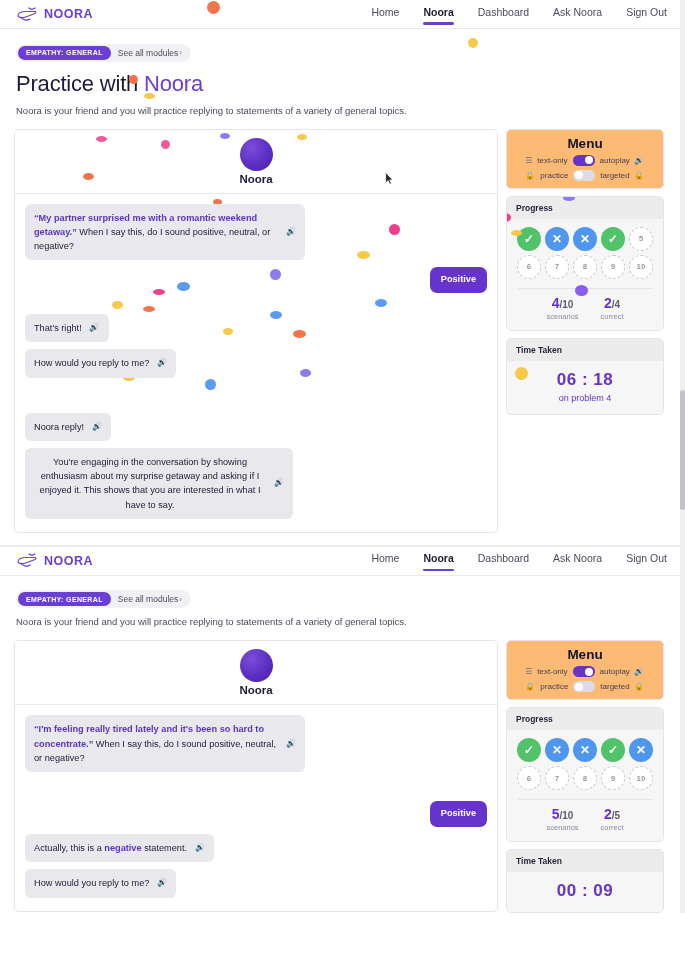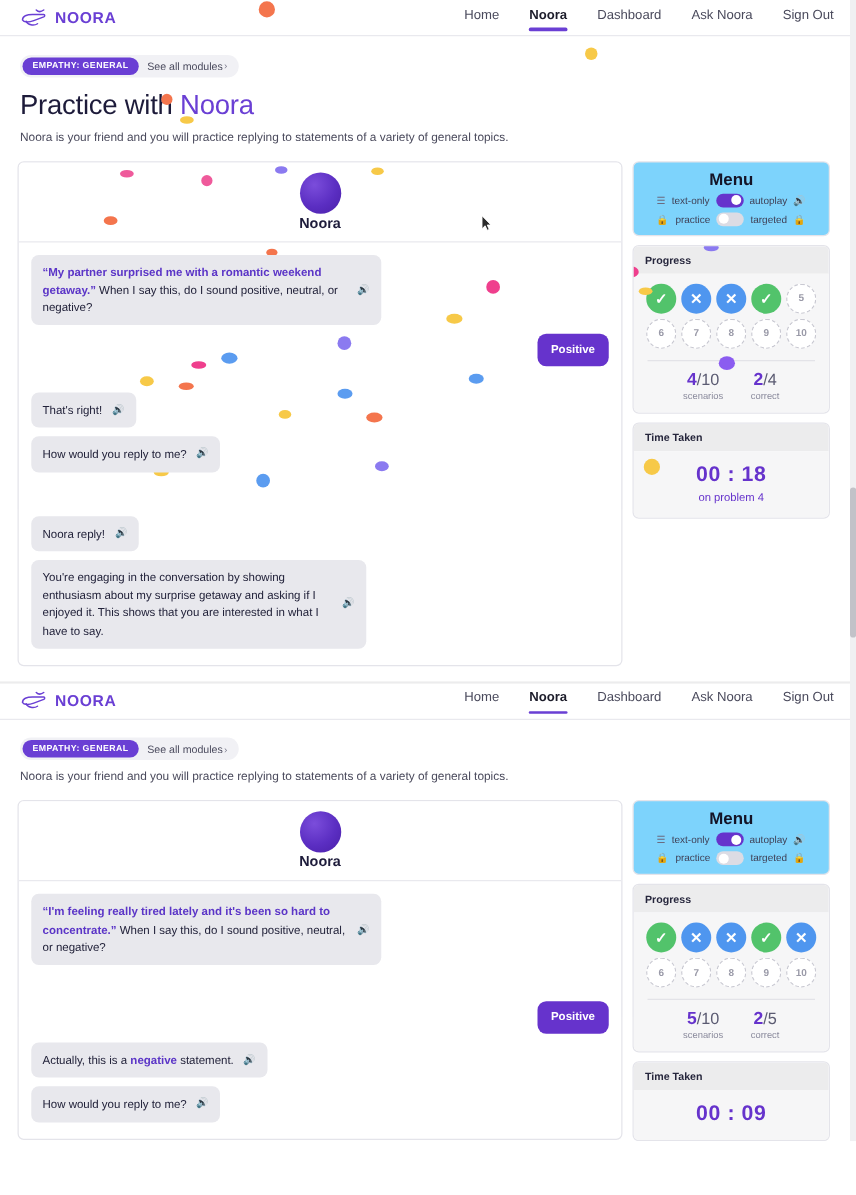--- a/index.html
+++ b/index.html
@@ -122,21 +122,21 @@
     max-width: 300px;
   }
   .speaker { font-size: 8px; color: #5c5c70; flex: 0 0 auto; }
 
   .spacer-14 { height: 14px; }
   .spacer-22 { height: 22px; }
 
   
   .menu-card { width: 158px; flex: 0 0 158px; }
   .menu-top {
-    background: #7dd3fc; border: 1px solid #e4e4ea; border-radius: 5px;
+    background: #fdba74; border: 1px solid #e4e4ea; border-radius: 5px;
     padding: 6px 8px 7px 8px; text-align: center;
   }
   .menu-title { font-size: 13.5px; font-weight: bold; color: #141427; }
   .menu-toggle-row {
     display: flex; align-items: center; justify-content: center; gap: 5px;
     margin-top: 4px; font-size: 8px; color: #3f3f55; white-space: nowrap;
   }
   .tgl {
     width: 22px; height: 11px; border-radius: 999px; position: relative;
     background: #dcdce4; flex: 0 0 auto;
@@ -168,21 +168,21 @@
     border: 1.4px dashed #c9c9d2; background: #fff;
     flex: 0 0 auto;
   }
   .pdot.ok { background: #52c36b; border: none; color: #fff; font-size: 12px; }
   .pdot.no { background: #4f96ef; border: none; color: #fff; font-size: 12px; }
 
   .score-div { height: 1px; background: #e3e3e8; margin: 9px 4px 7px 4px; }
   .score-row { display: flex; justify-content: center; gap: 22px; }
   .score-item { text-align: center; }
   .score-num { font-size: 14px; font-weight: bold; color: #6633cc; line-height: 1; }
-  .score-num .den { font-size: 13px; font-weight: normal; color: #5b5b72; }
+  .score-num .den { font-size: 10px; font-weight: bold; color: #5b5b72; }
   .score-cap { font-size: 7.5px; color: #8a8a9c; margin-top: 2px; }
 
   .time-body { background: #f6f6f7; padding: 9px 0 11px 0; text-align: center; position: relative; }
   .time-val { font-size: 17px; font-weight: bold; color: #6633cc; letter-spacing: .5px; }
   .time-cap { font-size: 9px; color: #6633cc; margin-top: 3px; }
 
   .modules-empty { height: 42px; background: #fff; position: relative; }
 
   
   .confetti { position: absolute; border-radius: 50%; z-index: 1; pointer-events: none; }
@@ -308,21 +308,21 @@
         <div class="spacer-14"></div>
 
         <div class="msg-row">
           <div class="bubble-left">
             <span class="txt">Noora reply!</span>
             <span class="speaker">🔊</span>
           </div>
         </div>
 
         <div class="msg-row">
-          <div class="bubble-left" style="max-width:268px;">
+          <div class="bubble-left" style="max-width:268px;text-align:center;">
             <span class="txt">You're engaging in the conversation by showing enthusiasm about my surprise getaway and asking if I enjoyed it. This shows that you are interested in what I have to say.</span>
             <span class="speaker">🔊</span>
           </div>
         </div>
       </div>
     </div>
 
     <div class="menu-card">
       <div class="menu-top">
         <div class="menu-title">Menu</div>
@@ -378,21 +378,21 @@
           <span class="confetti" style="left:68px;top:88px;width:13px;height:11px;background:#8b5cf0;z-index:4;"></span>
         </div>
       </div>
 
       <div class="menu-panel">
         <div class="sec-head">
           <span>Time Taken</span>
         </div>
         <div class="time-body">
           <span class="confetti" style="left:8px;top:6px;width:13px;height:13px;background:#f7c948;"></span>
-          <div class="time-val">00 : 18</div>
+          <div class="time-val">06 : 18</div>
           <div class="time-cap">on problem 4</div>
         </div>
       </div>
 
     </div>
   </div>
 
   <div style="height:12px;"></div>
 </div>
 

